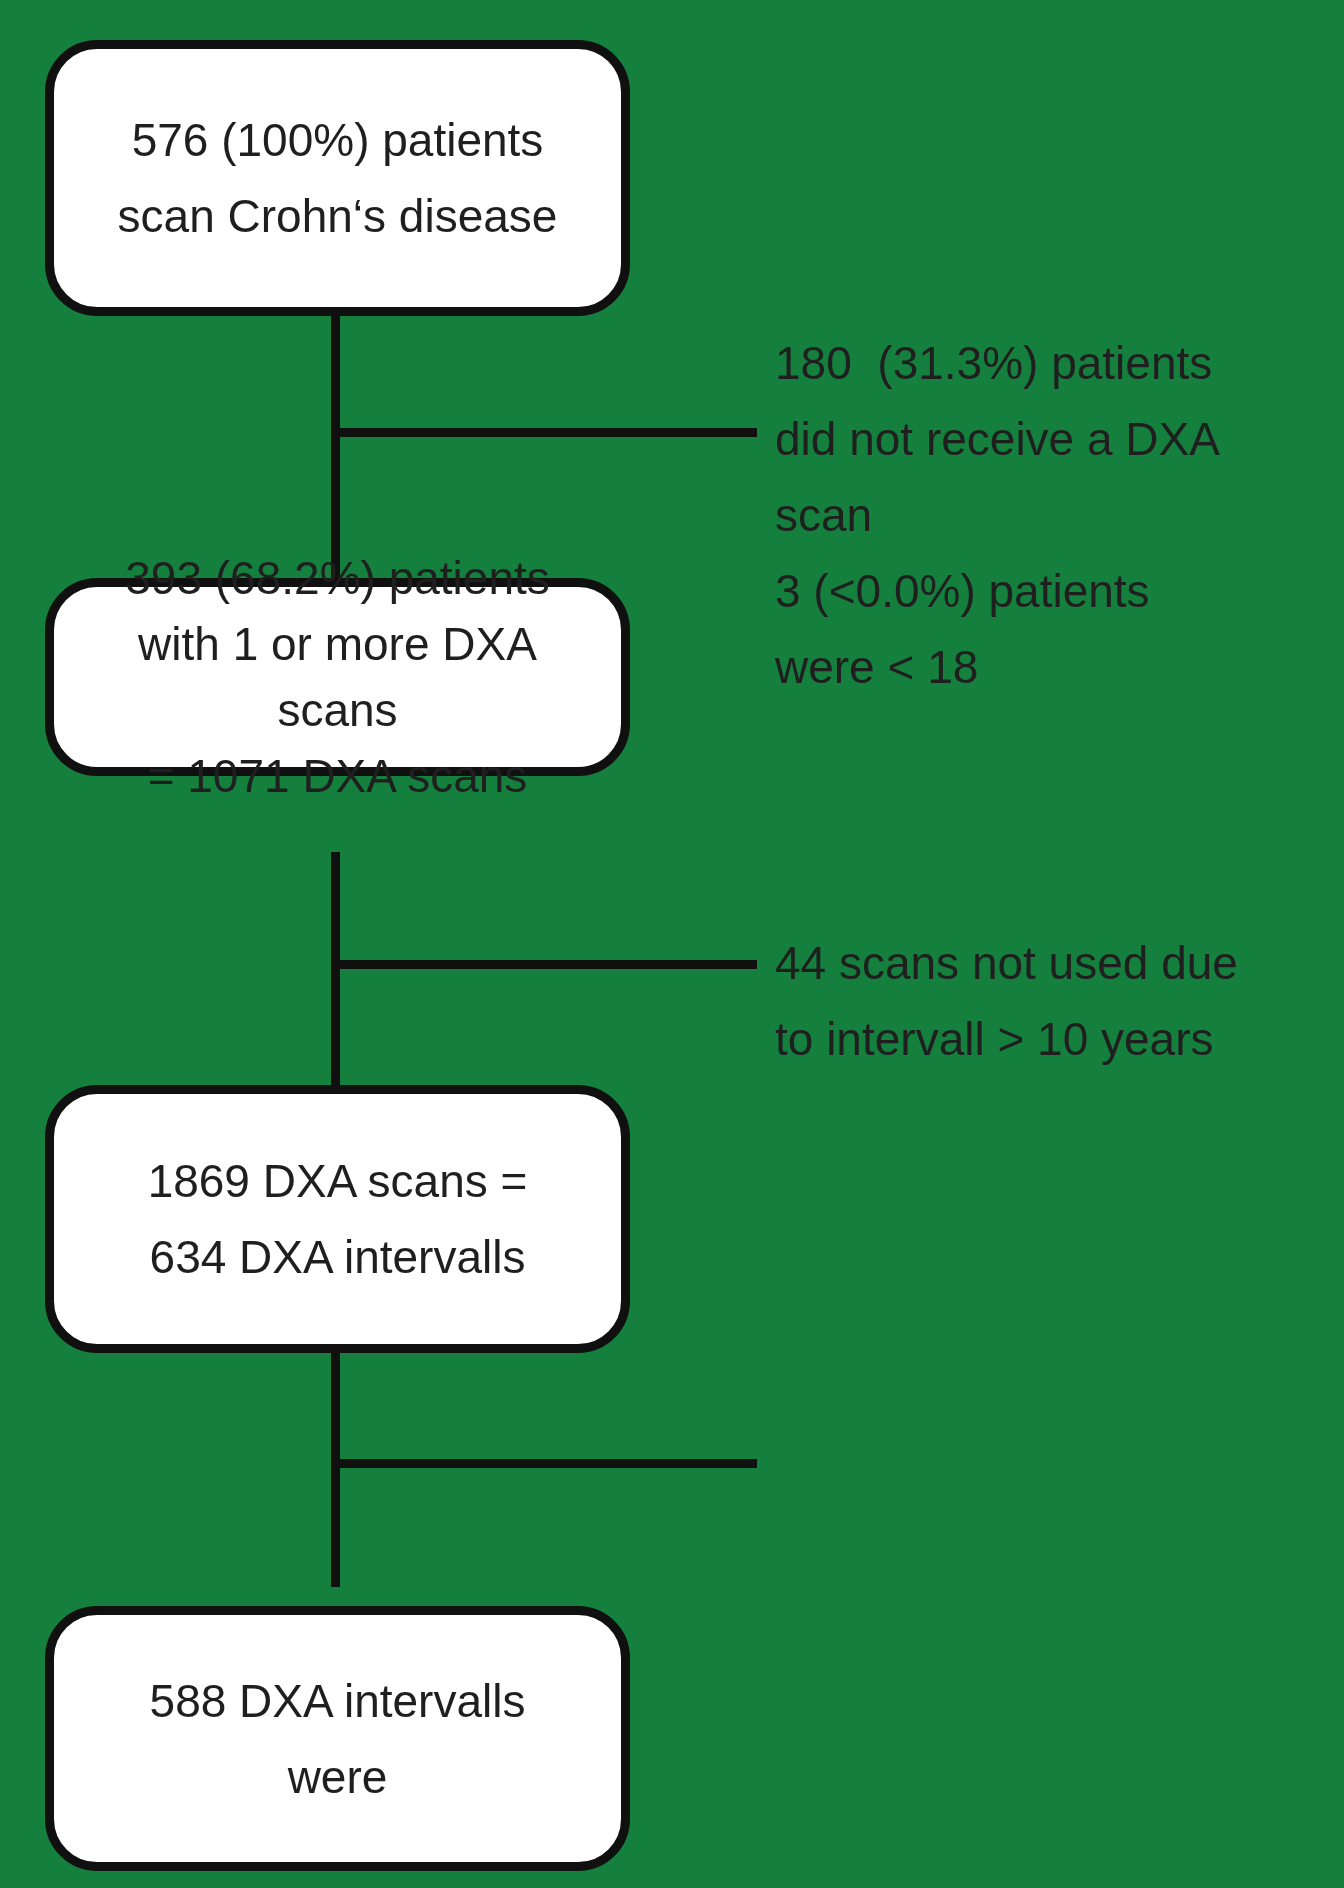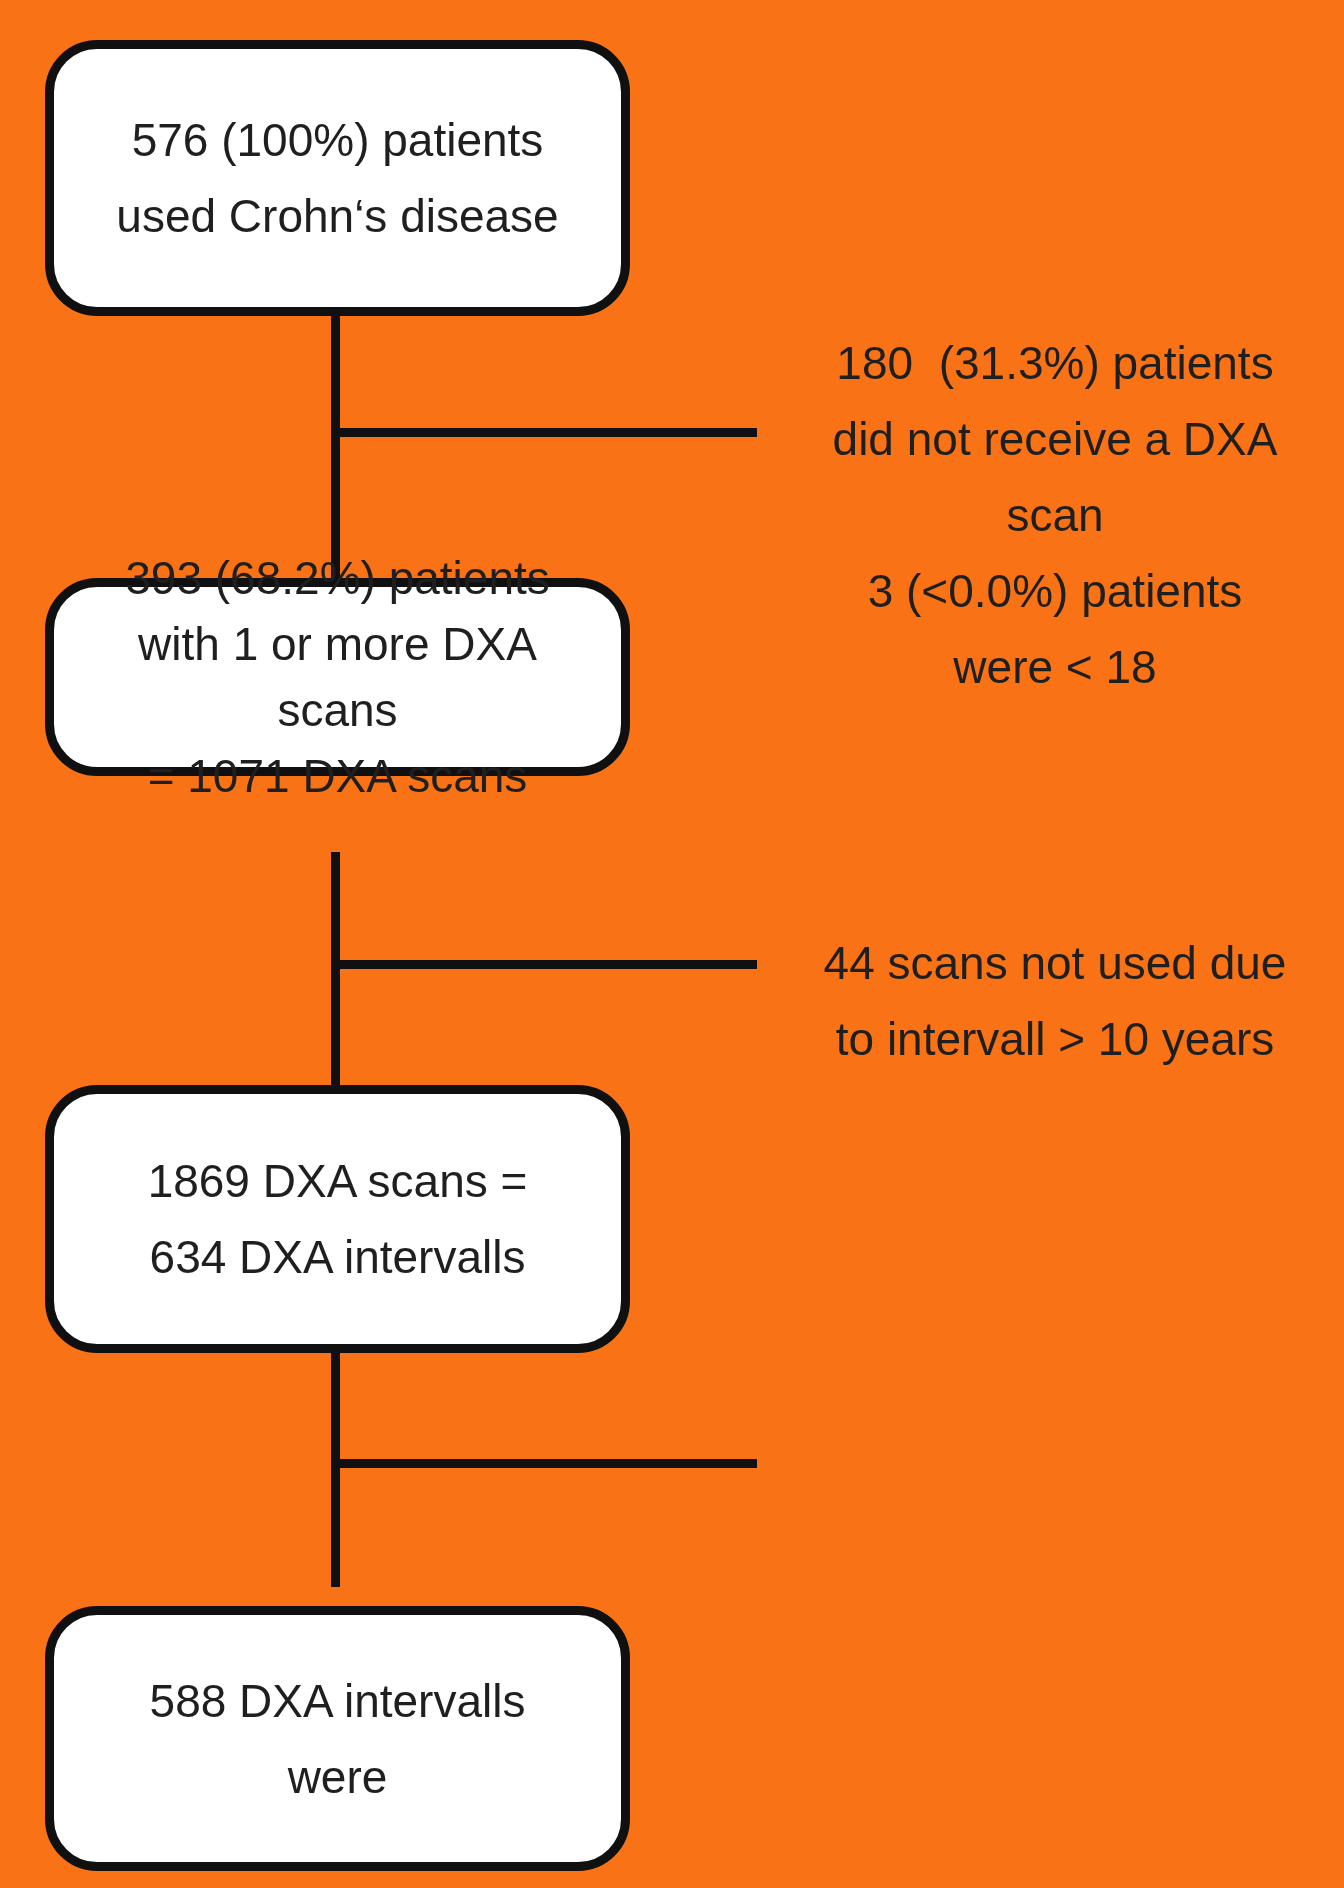--- a/index.html
+++ b/index.html
@@ -4,21 +4,21 @@
 <style>
   html, body {
     margin: 0;
     padding: 0;
     background: #ffffff;
   }
   .canvas {
     position: relative;
     width: 1344px;
     height: 1888px;
-    background: #f97316;
+    background: #15803d;
     font-family: "Liberation Sans", "DejaVu Sans", sans-serif;
     color: #1f1f1f;
     overflow: hidden;
   }
   .box {
     position: absolute;
     left: 45px;
     width: 585px;
     box-sizing: border-box;
     border: 9px solid #101010;
@@ -68,42 +68,41 @@
   .note {
     position: absolute;
     left: 775px;
     width: 560px;
     text-align: left;
   }
   .note .tline {
     font-size: 46px;
     line-height: 76px;
     white-space: pre-wrap;
-    text-align: center;
   }
   .note--1 { top: 325px; }
   .note--2 { top: 925px; }
   .note--3 { top: 1335px; }
 </style>
 </head>
 <body>
 
 <div class="canvas">
 
   <div class="vline vline--1"></div>
   <div class="vline vline--2"></div>
   <div class="vline vline--3"></div>
 
   <div class="hline hline--1"></div>
   <div class="hline hline--2"></div>
   <div class="hline hline--3"></div>
 
   <div class="box box--b1">
     <div class="tline">576 (100%) patients</div>
-    <div class="tline">used Crohn‘s disease</div>
+    <div class="tline">scan Crohn‘s disease</div>
   </div>
 
   <div class="box box--b2">
     <div class="tline">393 (68.2%) patients</div>
     <div class="tline">with 1 or more DXA</div>
     <div class="tline">scans</div>
     <div class="tline">= 1071 DXA scans</div>
   </div>
 
   <div class="box box--b3">

